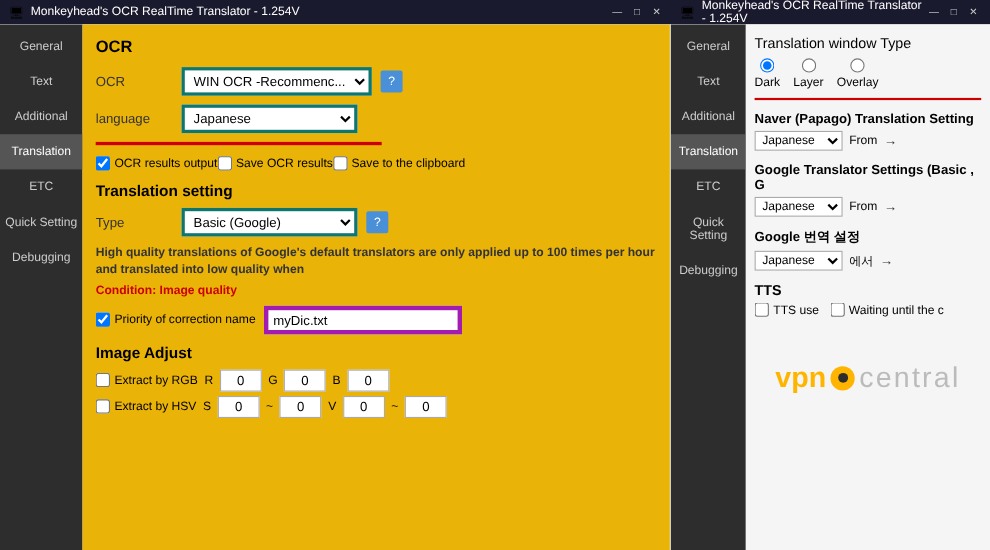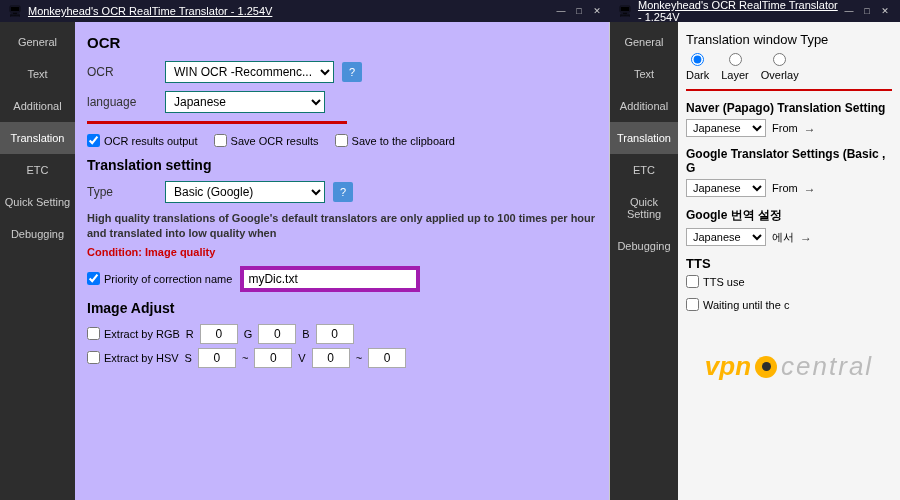--- a/index.html
+++ b/index.html
@@ -32,21 +32,21 @@
       padding: 10px 4px;
       text-align: center;
       font-size: 11px;
       cursor: pointer;
       color: #ccc;
     }
     .sidebar-item.active { background: #555; color: #fff; }
 
     .left-content {
       flex: 1;
-      background: #c4b5fd;
+      background: #eab308;
       padding: 12px;
       overflow-y: auto;
     }
 
     .section-title {
       font-size: 15px;
       font-weight: bold;
       margin-bottom: 10px;
       color: #000;
     }
@@ -58,21 +58,21 @@
       gap: 8px;
     }
     .form-label {
       width: 70px;
       font-size: 12px;
       color: #333;
     }
     .form-select {
       padding: 2px 4px;
       font-size: 12px;
-      border: 1px solid #0f766e;
+      border: 3px solid #0f766e;
       background: #fff;
       min-width: 160px;
       cursor: pointer;
     }
     .help-btn {
       width: 20px;
       height: 20px;
       background: #4a90d9;
       color: #fff;
       border: none;
@@ -84,21 +84,21 @@
     .red-line {
       height: 3px;
       background: #cc0000;
       margin-bottom: 10px;
       width: 260px;
     }
 
     .checkbox-row {
       display: flex;
       align-items: center;
-      gap: 16px;
+      gap: 0;
       margin-bottom: 10px;
     }
     .checkbox-item {
       display: flex;
       align-items: center;
       gap: 4px;
       font-size: 11px;
     }
     .checkbox-item input[type="checkbox"] { margin: 0; }
 
@@ -217,30 +217,30 @@
       padding: 1px 2px;
       font-size: 11px;
       border: 1px solid #aaa;
       background: #fff;
       min-width: 80px;
     }
     .arrow-text { font-size: 12px; color: #333; }
 
     .tts-section { margin-top: 8px; }
     .tts-title { font-size: 13px; font-weight: bold; margin-bottom: 4px; }
-    .tts-row { display: flex; align-items: flex-start; gap: 10px; font-size: 11px; flex-direction: column; }
+    .tts-row { display: flex; align-items: center; gap: 10px; font-size: 11px; }
 
     .dual-title-bar {
       display: flex;
       height: 22px;
       background: #1a1a2e;
     }
     .title-left { flex: 1; display: flex; align-items: center; padding: 0 8px; gap: 6px; }
     .title-right { width: 290px; display: flex; align-items: center; padding: 0 8px; justify-content: space-between; }
-    .title-text { color: #fff; font-size: 11px; text-decoration: underline; }
+    .title-text { color: #fff; font-size: 11px; }
     .win-controls-group { display: flex; gap: 4px; }
   </style>
 </head>
 <body>
 
 <div class="dual-title-bar">
   <div class="title-left">
     <span style="font-size:11px;">🖥</span>
     <span class="title-text">Monkeyhead's OCR RealTime Translator - 1.254V</span>
   </div>
@@ -440,21 +440,21 @@
             <input type="checkbox" style=""> 
               <span>TTS use</span>
           </label>
           <label class="checkbox-item">
             <input type="checkbox" style=""> 
               <span>Waiting until the c</span>
           </label>
         </div>
       </div>
 
-      <div style="margin-top: 40px; display: flex; align-items: center; justify-content: center; gap: 4px; font-style: italic;">
+      <div style="margin-top: 40px; display: flex; align-items: center; justify-content: center; gap: 4px;">
         <span style="font-size: 26px; font-weight: 900; color: #ffb400;">vpn</span>
         <span style="display:inline-flex; align-items:center; justify-content:center; width:22px; height:22px; background:#ffb400; border-radius:50%;">
           <span style="display:block; width:9px; height:9px; background:#2d2d2d; border-radius:50%;"></span>
         </span>
         <span style="font-size: 26px; font-weight: 400; color: #bbb; letter-spacing: 2px;">central</span>
       </div>
 
     </div>
   </div>
 </div>

